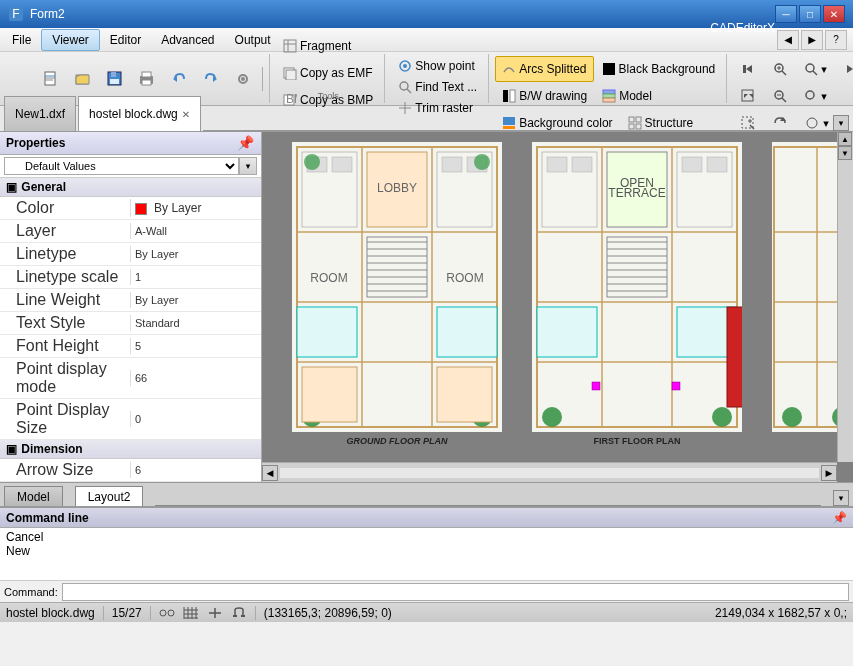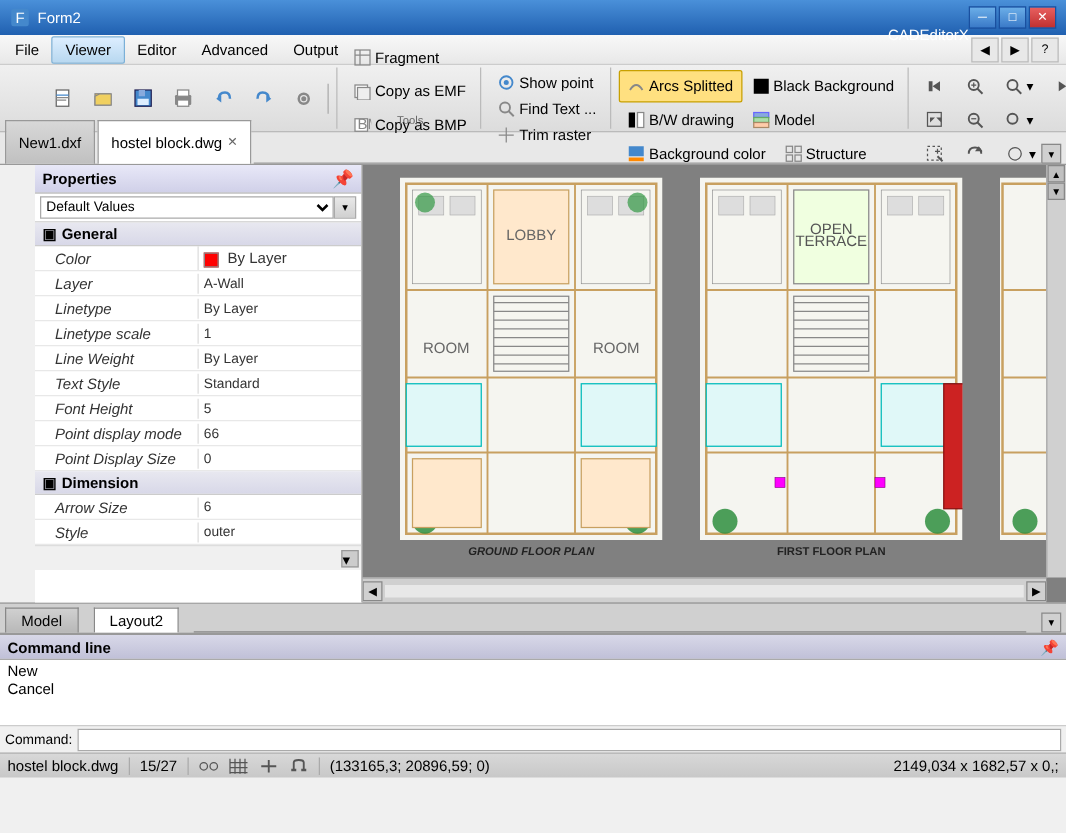--- a/index.html
+++ b/index.html
@@ -107,21 +107,20 @@
       height: 35px;
       margin-right: 2px;
     }
     .doc-tab.active { background: white; }
     .doc-tab-close { font-size: 10px; color: #666; cursor: pointer; }
 
     
     .main-area {
       display: flex;
       height: calc(666px - 28px - 24px - 34px - 26px - 34px - 22px - 20px);
-      margin-left: 28px;
     }
 
     
     .props-panel {
       width: 262px;
       background: white;
       border-right: 1px solid #aaa;
       display: flex;
       flex-direction: column;
       overflow: hidden;
@@ -140,21 +139,21 @@
     .props-dropdown {
       display: flex;
       align-items: center;
       padding: 2px 4px;
       border-bottom: 1px solid #ccc;
       background: white;
     }
     .props-select {
       flex: 1;
       border: 1px solid #aaa;
-      padding: 1px 0;
+      padding: 1px 16px;
       font-size: 11px;
       background: white;
     }
     .props-select-btn {
       width: 18px;
       height: 18px;
       background: linear-gradient(to bottom, #e8e8e8, #d0d0d0);
       border: 1px solid #aaa;
       cursor: pointer;
       display: flex;
@@ -179,24 +178,23 @@
     }
     .props-row {
       display: flex;
       border-bottom: 1px solid #e8e8e8;
       min-height: 20px;
       align-items: center;
     }
     .props-label {
       width: 130px;
       padding: 2px 6px 2px 16px;
-      font-size: 12px;
+      font-size: 16px;
       color: #333;
       flex-shrink: 0;
-      font-style: italic;
     }
     .props-value {
       flex: 1;
       padding: 2px 4px;
       font-size: 11px;
       color: #333;
       border-left: 1px solid #ddd;
     }
     .color-swatch {
       display: inline-block;
@@ -837,22 +835,22 @@
   <div style="flex:1; border-bottom:1px solid #888;"></div>
   <div class="scroll-arrow">▾</div>
 </div>
 
 <div class="cmd-panel">
   <div class="cmd-header">
     <span>Command line</span>
     <span>📌</span>
   </div>
   <div class="cmd-body">
+    <div>Cancel</div>
     <div>New</div>
-    <div>Cancel</div>
   </div>
   <div class="cmd-input-row">
     <span class="cmd-label">Command:</span>
     <input class="cmd-input" type="text" value="" style="">
   </div>
 </div>
 
 <div class="status-bar">
   <span>hostel block.dwg</span>
   <div class="status-sep"></div>

